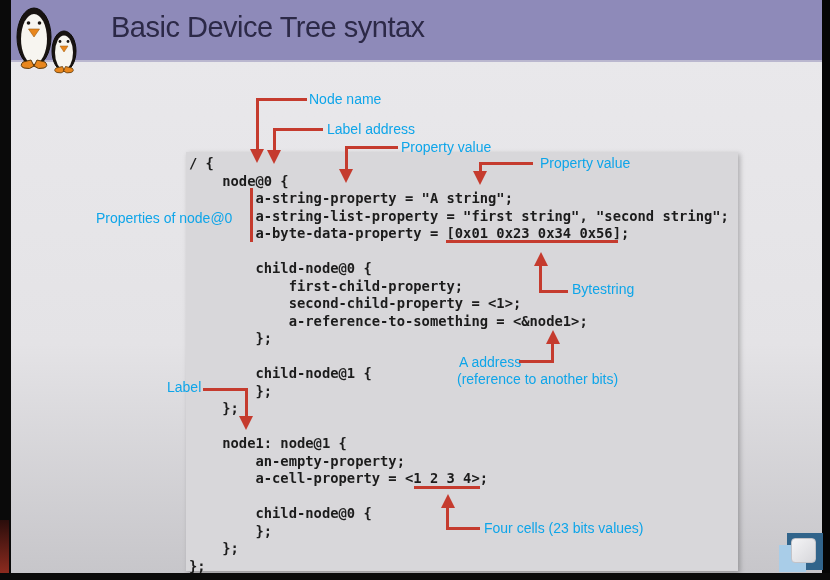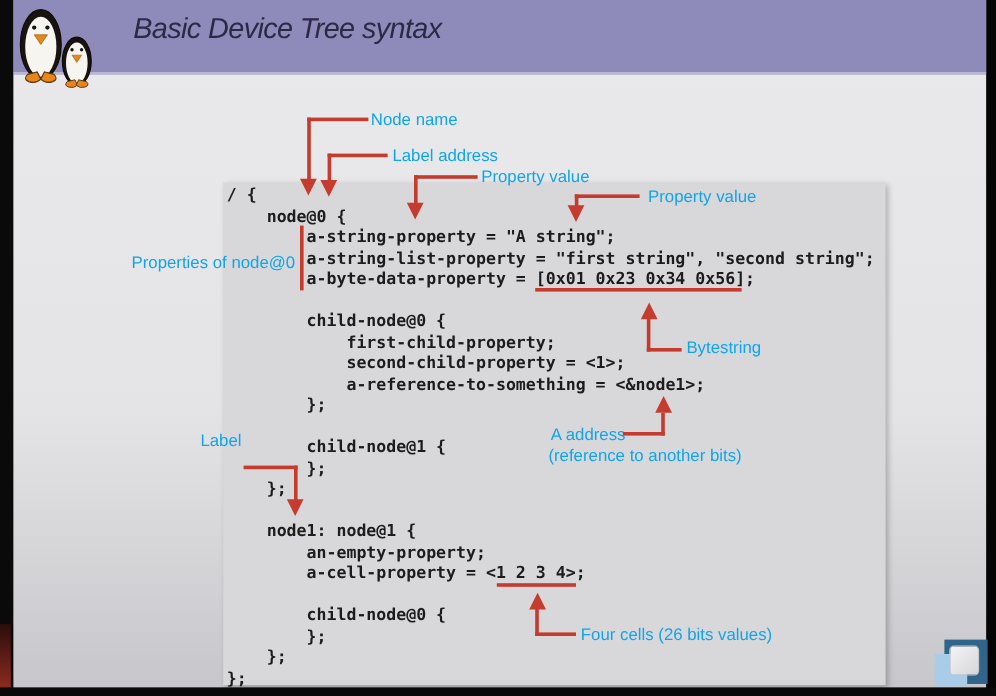--- a/index.html
+++ b/index.html
@@ -11,21 +11,21 @@
   .slide-bg{
     position:absolute;left:11px;top:0;width:811px;height:573px;
     background:linear-gradient(#e9e8eb 10%,#e4e3e6 60%,#c7c6ca 100%);
   }
   .header-bar{
     position:absolute;left:11px;top:0;width:811px;height:62px;
     background:#8e8ab9;border-bottom:2px solid #bab7cf;box-sizing:border-box;
   }
   .slide-title{
     position:absolute;left:100px;top:11px;margin:0;
-    font-size:24px;font-weight:400;letter-spacing:-0.5px;color:#2c2947;font-style:italic;
+    font-size:29px;font-weight:400;letter-spacing:-0.5px;color:#2c2947;
   }
   .penguins{position:absolute;left:12px;top:2px;z-index:5;}
   
   .code-panel{
     position:absolute;left:186px;top:152px;width:552px;height:419px;
     background:#d8d7da;box-shadow:2px 2px 5px rgba(0,0,0,0.25);
     z-index:1;
   }
   .code-panel pre{
     margin:0;padding:3px 0 0 3px;
@@ -137,45 +137,45 @@
   <div class="ann-label" style="left:401px;top:139px">Property value</div>
   <div class="rl" style="left:345px;top:146px;width:53px;height:3px"></div>
   <div class="rl" style="left:345px;top:146px;width:3px;height:24px"></div>
   <div class="arrow-down" style="left:339px;top:169px"></div>
 
   <div class="ann-label" style="left:540px;top:155px">Property value</div>
   <div class="rl" style="left:479px;top:162px;width:54px;height:3px"></div>
   <div class="rl" style="left:479px;top:162px;width:3px;height:11px"></div>
   <div class="arrow-down" style="left:473px;top:171px"></div>
 
-  <div class="ann-label" style="left:96px;top:210px;width:150px;text-align:right">Properties of node@0</div>
+  <div class="ann-label" style="left:96px;top:210px;width:150px;text-align:left">Properties of node@0</div>
   <div class="rl" style="left:250px;top:188px;width:3px;height:54px"></div>
 
   <div class="rl" style="left:446px;top:240px;width:172px;height:3px"></div>
   <div class="arrow-up" style="left:534px;top:252px"></div>
   <div class="rl" style="left:539px;top:264px;width:3px;height:29px"></div>
   <div class="rl" style="left:539px;top:290px;width:29px;height:3px"></div>
   <div class="ann-label" style="left:572px;top:281px">Bytestring</div>
 
   <div class="ann-label" style="left:459px;top:354px">A address</div>
   <div class="ann-label" style="left:457px;top:371px">(reference to another bits)</div>
   <div class="rl" style="left:519px;top:360px;width:35px;height:3px"></div>
   <div class="rl" style="left:551px;top:344px;width:3px;height:19px"></div>
   <div class="arrow-up" style="left:546px;top:330px"></div>
 
-  <div class="ann-label" style="left:167px;top:359px">Label</div>
+  <div class="ann-label" style="left:167px;top:379px">Label</div>
   <div class="rl" style="left:203px;top:388px;width:45px;height:3px"></div>
   <div class="rl" style="left:245px;top:388px;width:3px;height:29px"></div>
   <div class="arrow-down" style="left:239px;top:416px"></div>
 
   <div class="rl" style="left:414px;top:486px;width:66px;height:3px"></div>
   <div class="arrow-up" style="left:441px;top:494px"></div>
   <div class="rl" style="left:446px;top:506px;width:3px;height:24px"></div>
   <div class="rl" style="left:446px;top:527px;width:34px;height:3px"></div>
-  <div class="ann-label" style="left:484px;top:520px">Four cells (26 bits values)</div>
+  <div class="ann-label" style="left:484px;top:520px">Four cells (23 bits values)</div>
 
   <div class="edge-left">
     <div class="red-sliver"></div>
   </div>
   <div class="edge-right"></div>
   <div class="edge-bottom"></div>
 
   <div class="watermark">
     <div class="wm-dark"></div>
     <div class="wm-light"></div>

